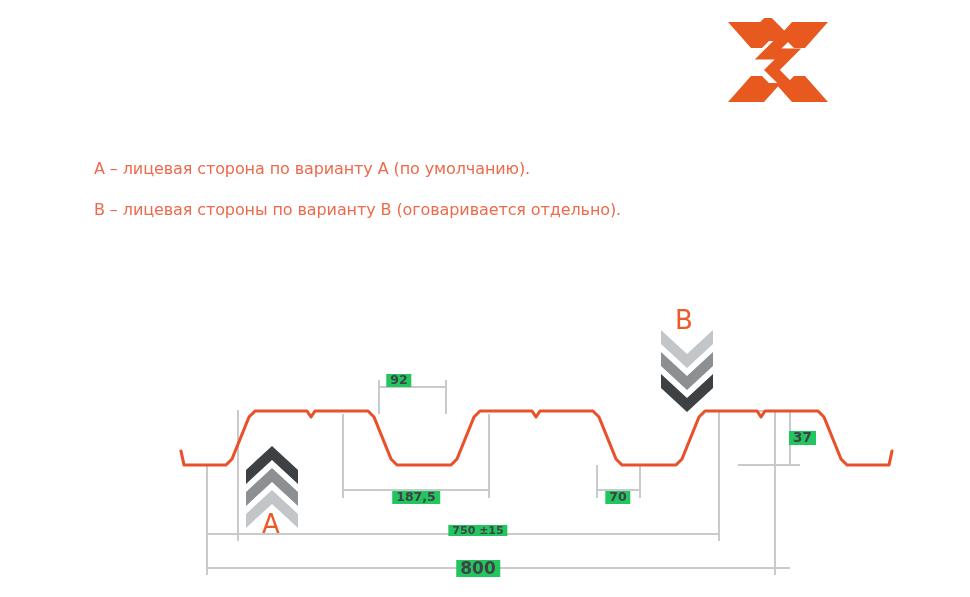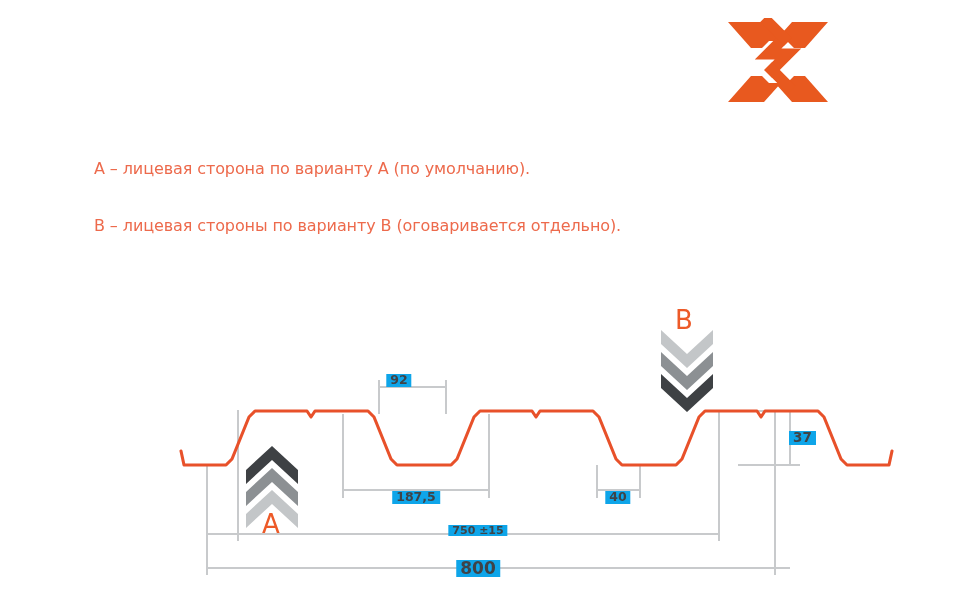--- a/index.html
+++ b/index.html
@@ -66,21 +66,21 @@
     left: 54px;
     color: #ed6a4c;
     font-family: "DejaVu Sans", sans-serif;
     font-size: 16px;
     font-weight: 400;
     white-space: nowrap;
     letter-spacing: -0.1px;
     margin-left: 40px;
   }
   #legend-line-a { top: 159px; }
-  #legend-line-b { top: 216px; }
+  #legend-line-b { top: 200px; }
 
   
   #drawing {
     position: absolute;
     left: 0;
     top: 0;
     width: 970px;
     height: 597px;
   }
 
@@ -97,21 +97,21 @@
   #marker-b-letter { left: 675px; top: 307px; }
 
   
   .dim-label {
     position: absolute;
     color: #3f4347;
     font-family: "DejaVu Sans", sans-serif;
     font-weight: bold;
     font-size: 12.5px;
     line-height: 1;
-    background: #0ea5e9;
+    background: #22c55e;
     padding: 0 4px;
     white-space: nowrap;
   }
   #dim-92      { left: 399px; top: 374px; transform: translateX(-50%); }
   #dim-1875    { left: 416px; top: 491px; transform: translateX(-50%); }
   #dim-50      { left: 618px; top: 491px; transform: translateX(-50%); }
   #dim-750     { left: 478px; top: 525px; transform: translateX(-50%); font-size: 11px; }
   #dim-800     { left: 478px; top: 560px; transform: translateX(-50%); font-size: 17px; }
   #dim-75      { left: 789px; top: 431px; font-size: 13.5px; }
 </style>
@@ -258,19 +258,19 @@
 </svg>
 
 <div class="marker-letter" id="marker-a-letter">A</div>
 
 <div class="marker-letter" id="marker-b-letter">B</div>
 
 <div class="dim-label" id="dim-92">92</div>
 
 <div class="dim-label" id="dim-1875">187,5</div>
 
-<div class="dim-label" id="dim-50">40</div>
+<div class="dim-label" id="dim-50">70</div>
 
 <div class="dim-label" id="dim-750">750 ±15</div>
 
 <div class="dim-label" id="dim-800">800</div>
 
 <div class="dim-label" id="dim-75">37</div>
 
 </body></html>

